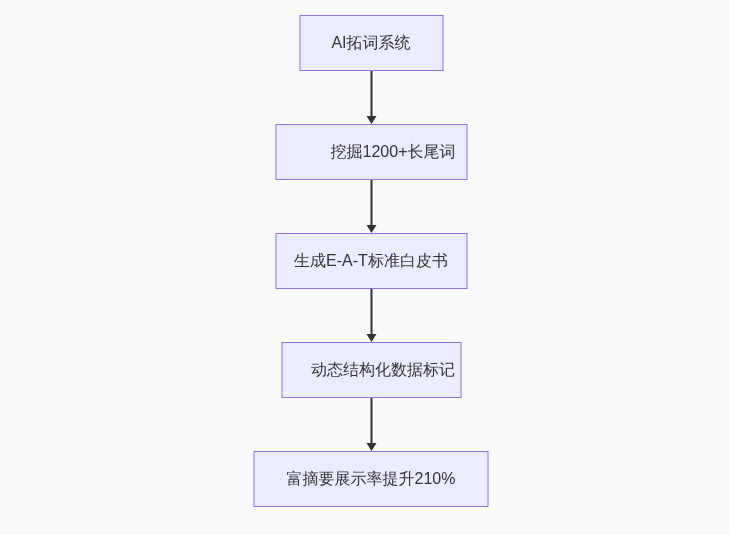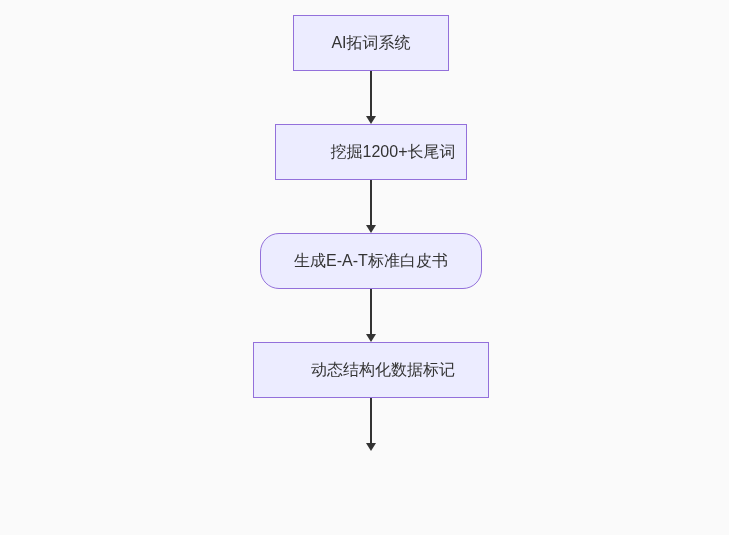--- a/index.html
+++ b/index.html
@@ -30,24 +30,24 @@
     background: #ececff;
     border: 1px solid #9370db;
     display: flex;
     align-items: center;
     justify-content: center;
     color: #333333;
     font-size: 16px;
     white-space: nowrap;
     text-align: center;
   }
-  .node.n1 { width: 156px; }
+  .node.n1 { width: 144px; }
   .node.n2 { width: 192px; padding-left: 44px; }
-  .node.n3 { width: 222px; border-radius: 19px; }
-  .node.n4 { width: 236px; padding-left: 24px; }
+  .node.n3 { width: 192px; }
+  .node.n4 { width: 180px; padding-left: 24px; }
   .node.n5 { width: 235px; }
   .arrow {
     height: 53px;
     display: flex;
     flex-direction: column;
     align-items: center;
   }
   .arrow .line {
     width: 2px;
     flex: 1 1 auto;
@@ -96,15 +96,18 @@
 
     <div class="node n4">
       <span>动态结构化数据标记</span>
     </div>
 
     <div class="arrow">
       <div class="line"></div>
       <div class="head"></div>
     </div>
 
+    <div class="node n5">
+      <span>富摘要展示率提升210%</span>
+    </div>
 
   </div>
 </div>
 
 </body></html>

